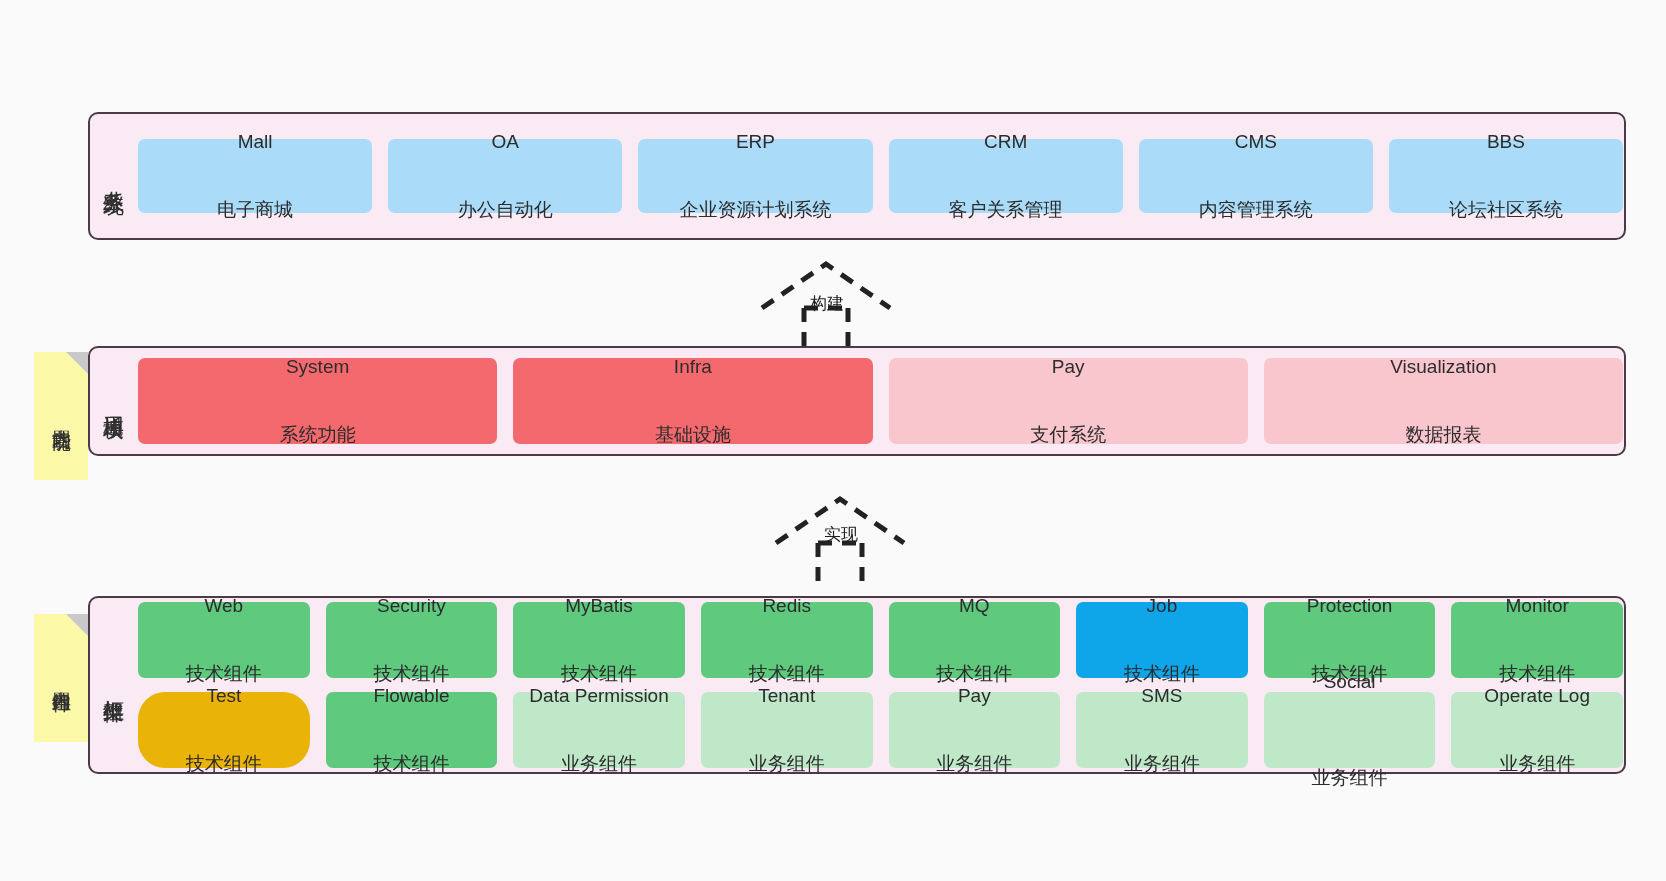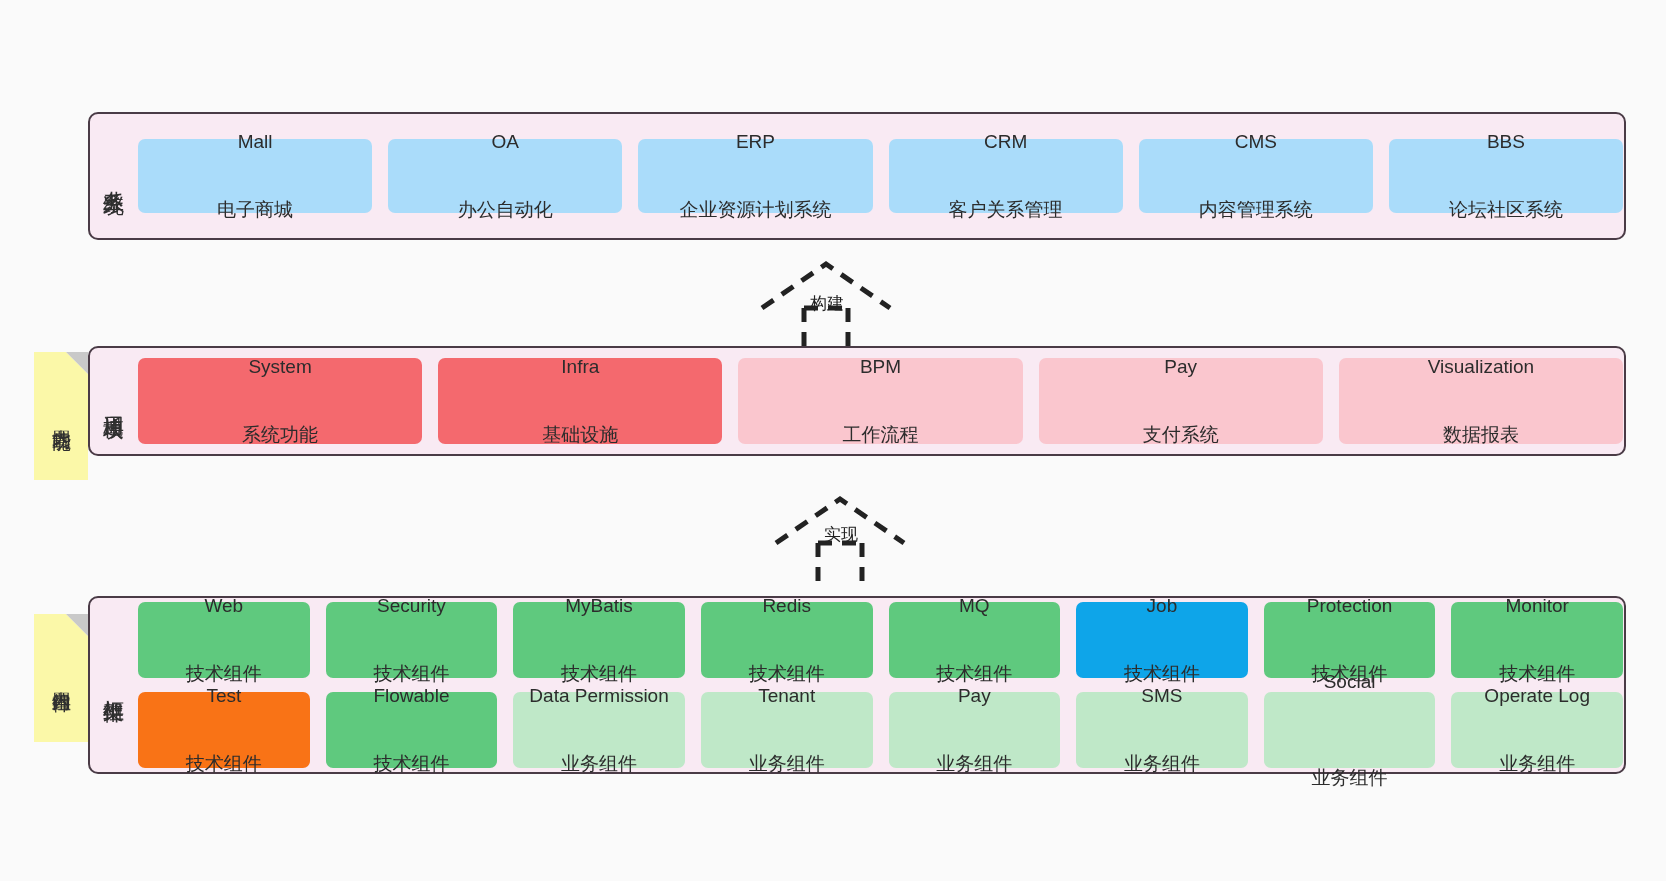--- a/index.html
+++ b/index.html
@@ -195,24 +195,20 @@
       <div class="row">
         <div class="box h-mod" style="background: rgb(244, 105, 110);">
           <span class="t1">System</span>
           <span class="t2">系统功能</span>
         </div>
         <div class="box h-mod" style="background: rgb(244, 105, 110);">
           <span class="t1">Infra</span>
           <span class="t2">基础设施</span>
         </div>
         <div class="box h-mod" style="background: rgb(250, 198, 206);">
-          <span class="t1">BPM</span>
-          <span class="t2">工作流程</span>
-        </div>
-        <div class="box h-mod" style="background: rgb(250, 198, 206);">
           <span class="t1">Pay</span>
           <span class="t2">支付系统</span>
         </div>
         <div class="box h-mod" style="background: rgb(250, 198, 206);">
           <span class="t1">Visualization</span>
           <span class="t2">数据报表</span>
         </div>
       </div>
     </div>
   </div>
@@ -262,21 +258,21 @@
           <span class="t1">Protection</span>
           <span class="t2">技术组件</span>
         </div>
         <div class="box h-comp" style="background: rgb(95, 201, 126);">
           <span class="t1">Monitor</span>
           <span class="t2">技术组件</span>
         </div>
       </div>
 
       <div class="row">
-        <div class="box h-comp" style="background: #f97316;">
+        <div class="box h-comp" style="background: #eab308; border-radius: 27px;">
           <span class="t1">Test</span>
           <span class="t2">技术组件</span>
         </div>
         <div class="box h-comp" style="background: rgb(95, 201, 126);">
           <span class="t1">Flowable</span>
           <span class="t2">技术组件</span>
         </div>
         <div class="box h-comp wrap" style="background: rgb(191, 232, 200);">
           <span class="t1">Data Permission</span>
           <span class="t2">业务组件</span>

